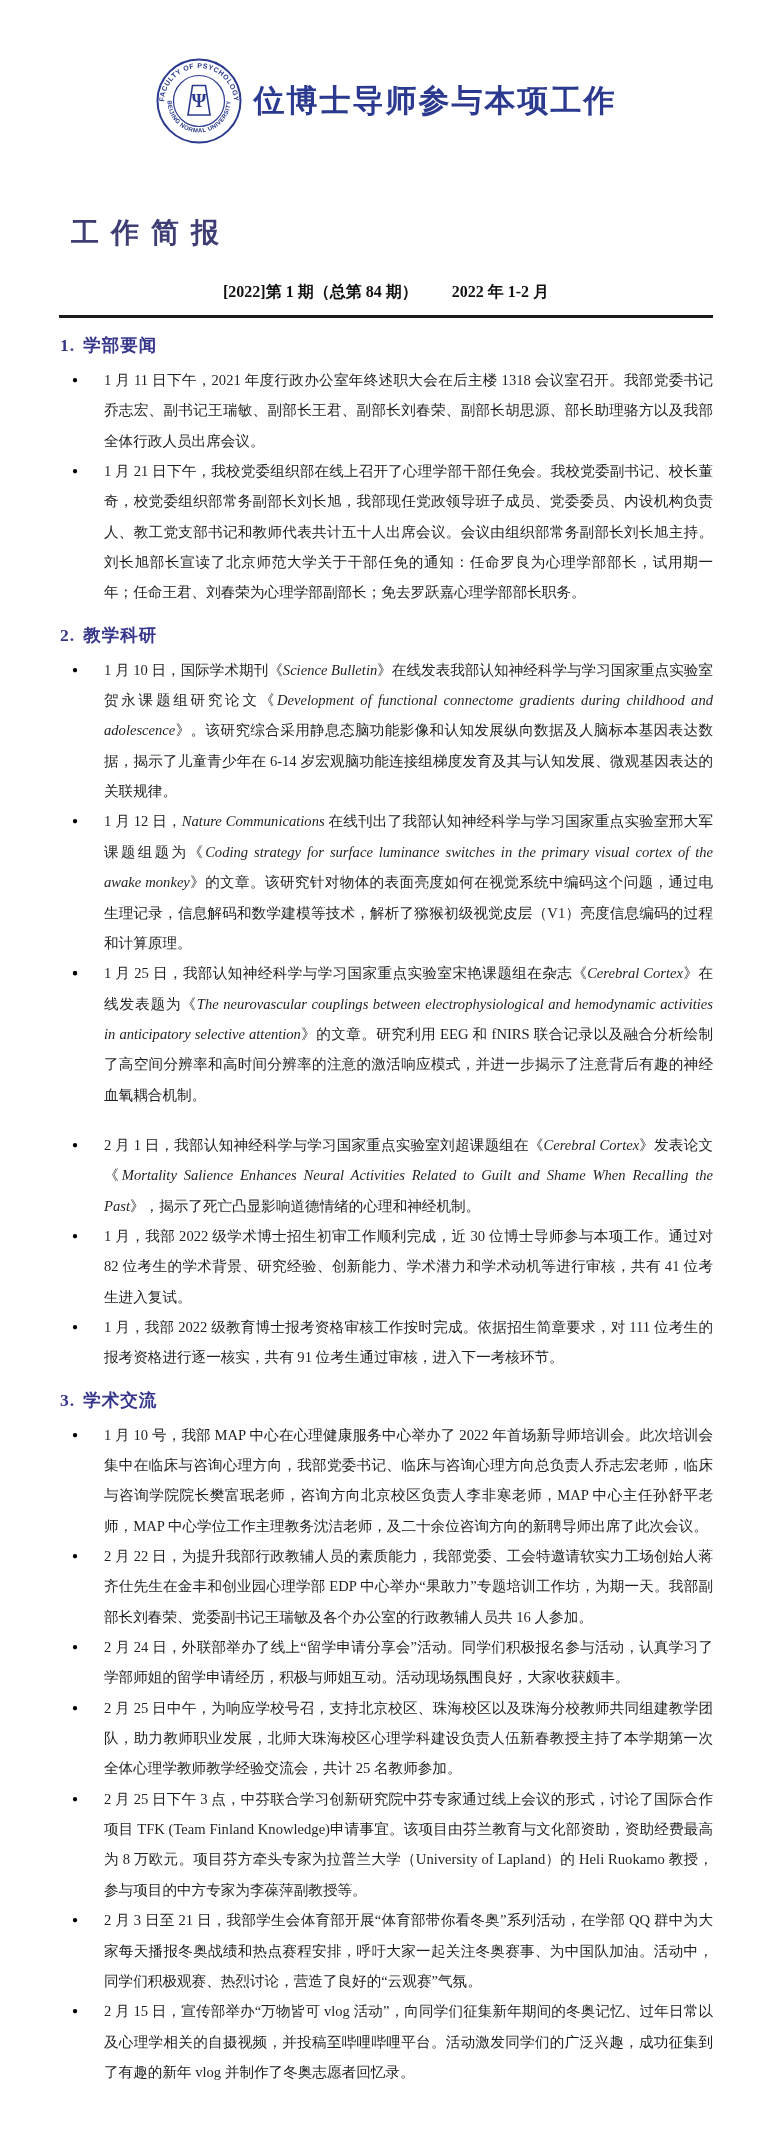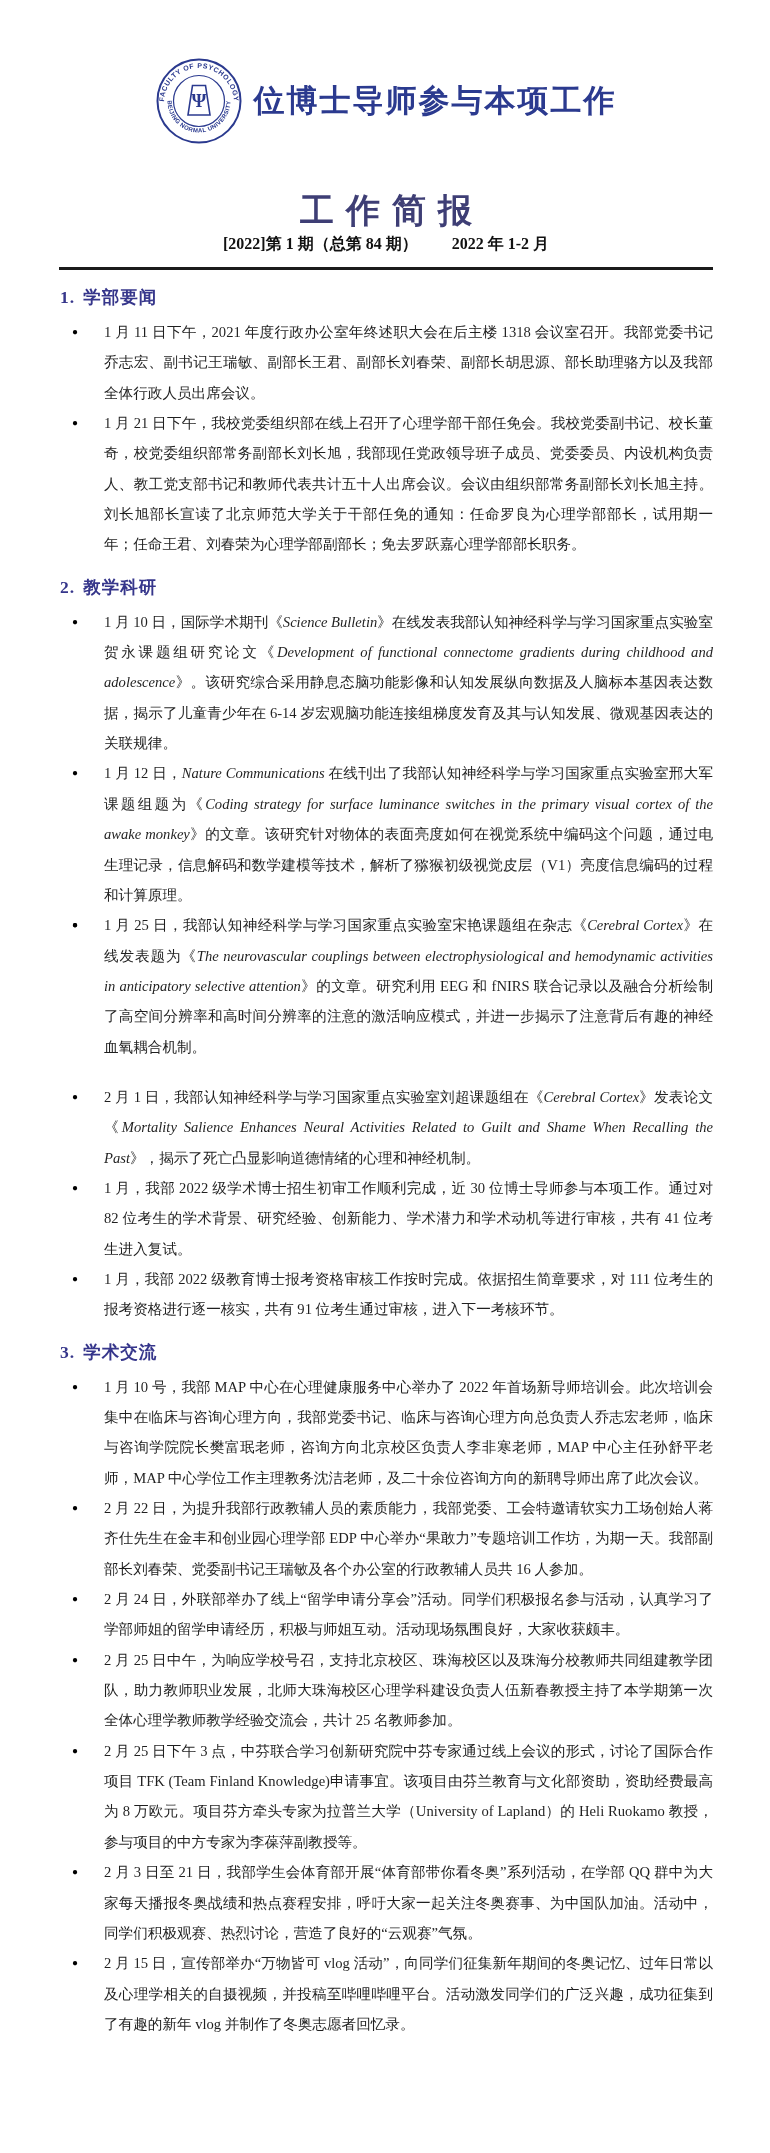--- a/index.html
+++ b/index.html
@@ -28,33 +28,34 @@
   .brand{
     font-size:31px;
     font-weight:bold;
     color:#2b3a8f;
     letter-spacing:2px;
     font-family:"Liberation Serif","DejaVu Serif",serif;
     white-space:nowrap;
   }
   
   .doc-title{
-    text-align:center;
-    font-size:34px;
+    text-align:left;
+    font-size:28px;
     font-weight:bold;
     color:#3e3e75;
     letter-spacing:12px;
-    margin-top:44px;
+    margin-top:70px;
     text-indent:12px; 
   }
   .issue-line{
     text-align:center;
     font-weight:bold;
     font-size:16px;
     color:#111;
+    margin-top:30px;
   }
   .issue-line .issue{margin-right:34px;}
   .top-rule{
     border-bottom:3px solid #1b1b1b;
     margin-top:12px;
   }
   
   .sections{margin-top:6px;}
   .section-heading{
     font-family:"Liberation Sans","DejaVu Sans",sans-serif;

